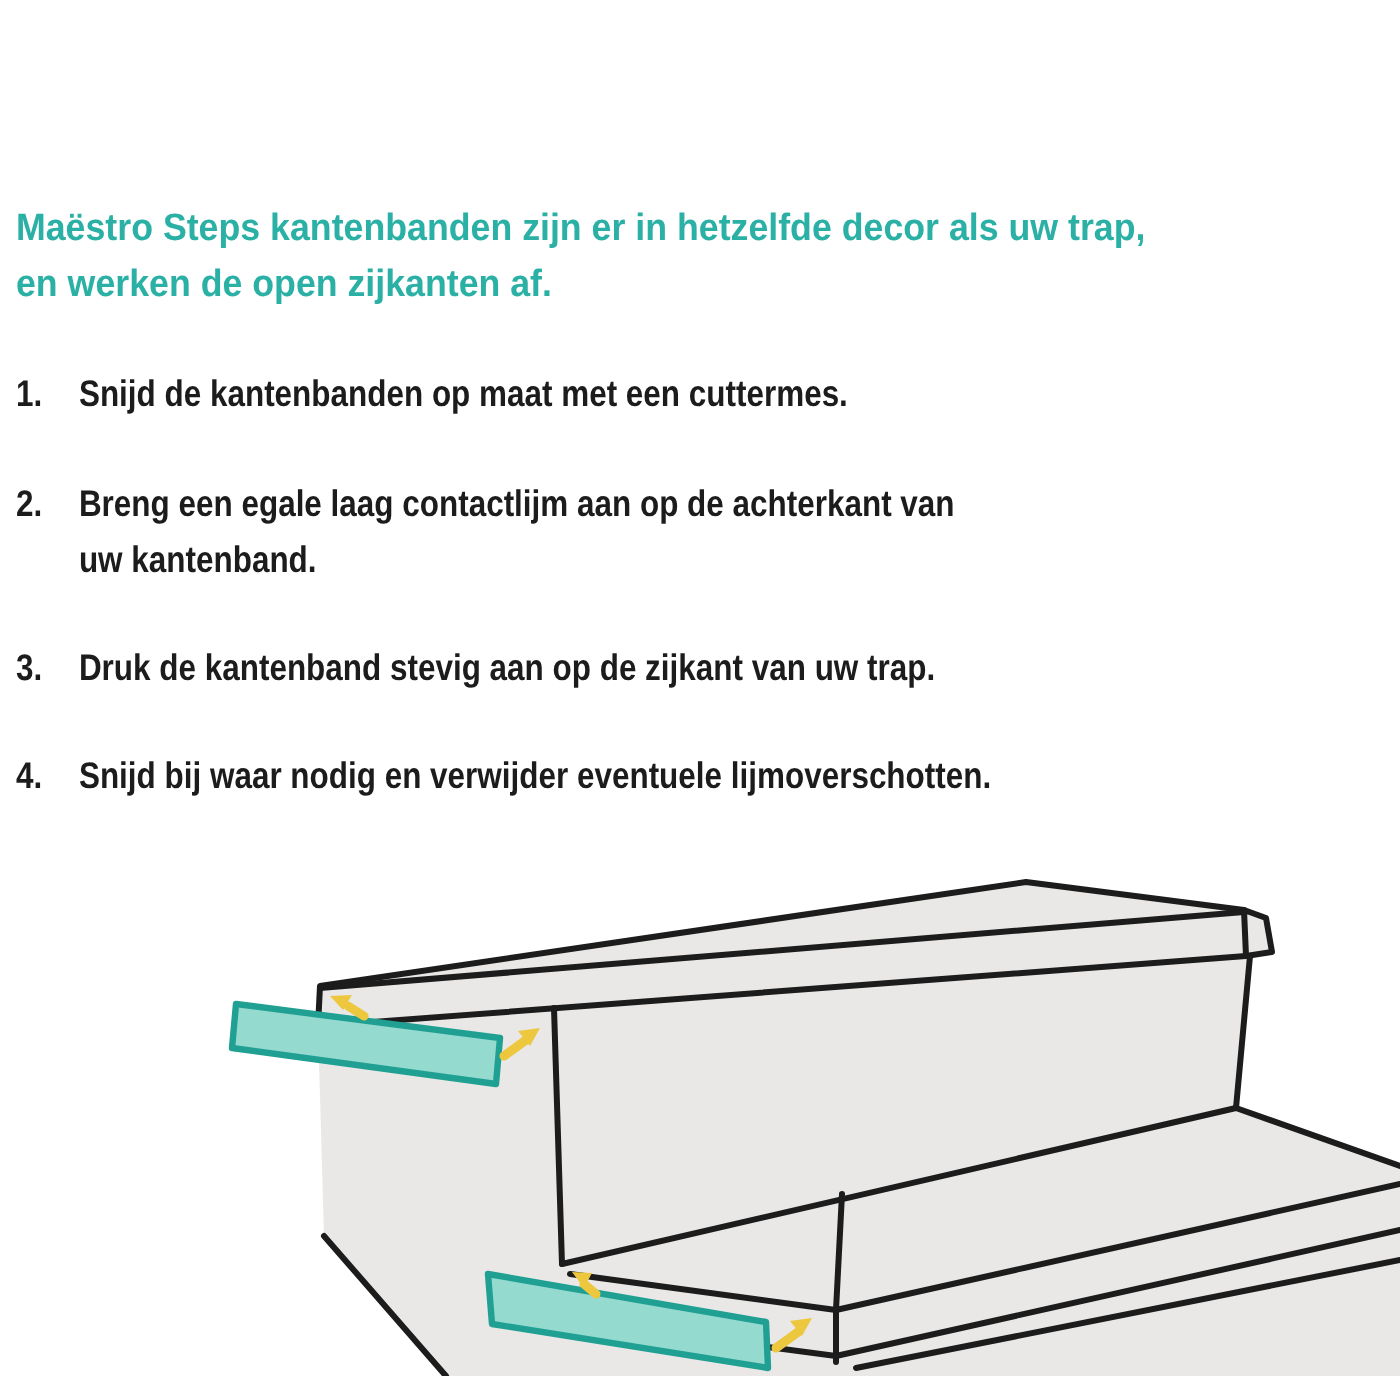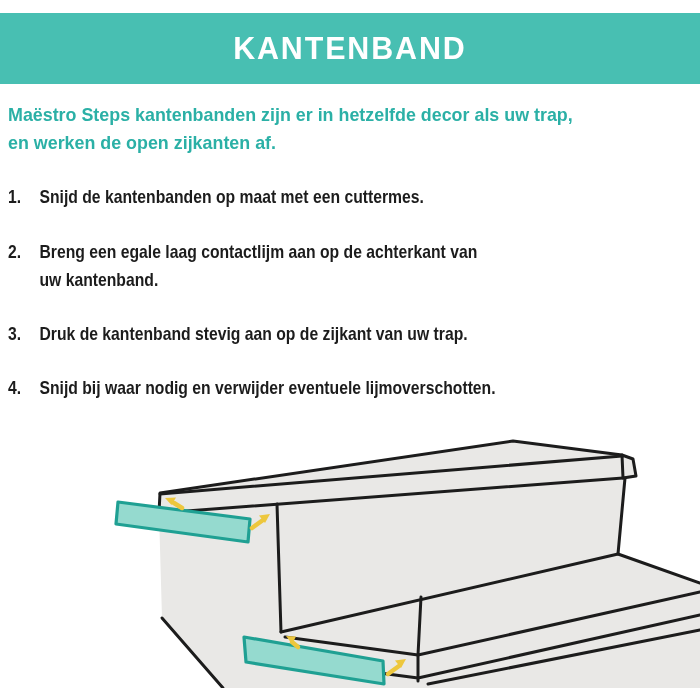--- a/index.html
+++ b/index.html
@@ -36,23 +36,20 @@
   svg .cap{fill:var(--stair-fill,#e9e8e6);stroke:var(--line-color,#1c1c1c);stroke-width:3;stroke-linejoin:round;}
   svg .band{fill:var(--band-fill,#95dacf);stroke:var(--band-border,#1fa093);stroke-width:3.2;stroke-linejoin:round;}
   svg .arrow-shaft{fill:none;stroke:var(--arrow-color,#edc73d);stroke-width:4.5;stroke-linecap:round;}
   svg .arrow-head{fill:var(--arrow-color,#edc73d);stroke:none;}
 </style>
 </head>
 <body>
 
 <div class="page">
 
-  <div class="header">
-    <span class="title">KANTENBAND</span>
-  </div>
 
   <div class="intro" id="intro">
     <div>Maëstro Steps kantenbanden zijn er in hetzelfde decor als uw trap,</div>
 
     <div>en werken de open zijkanten af.</div>
   </div>
 
   <div class="steps" id="steps">
     <div class="step" style="top: 183px;">
       <span class="num">1.</span>

